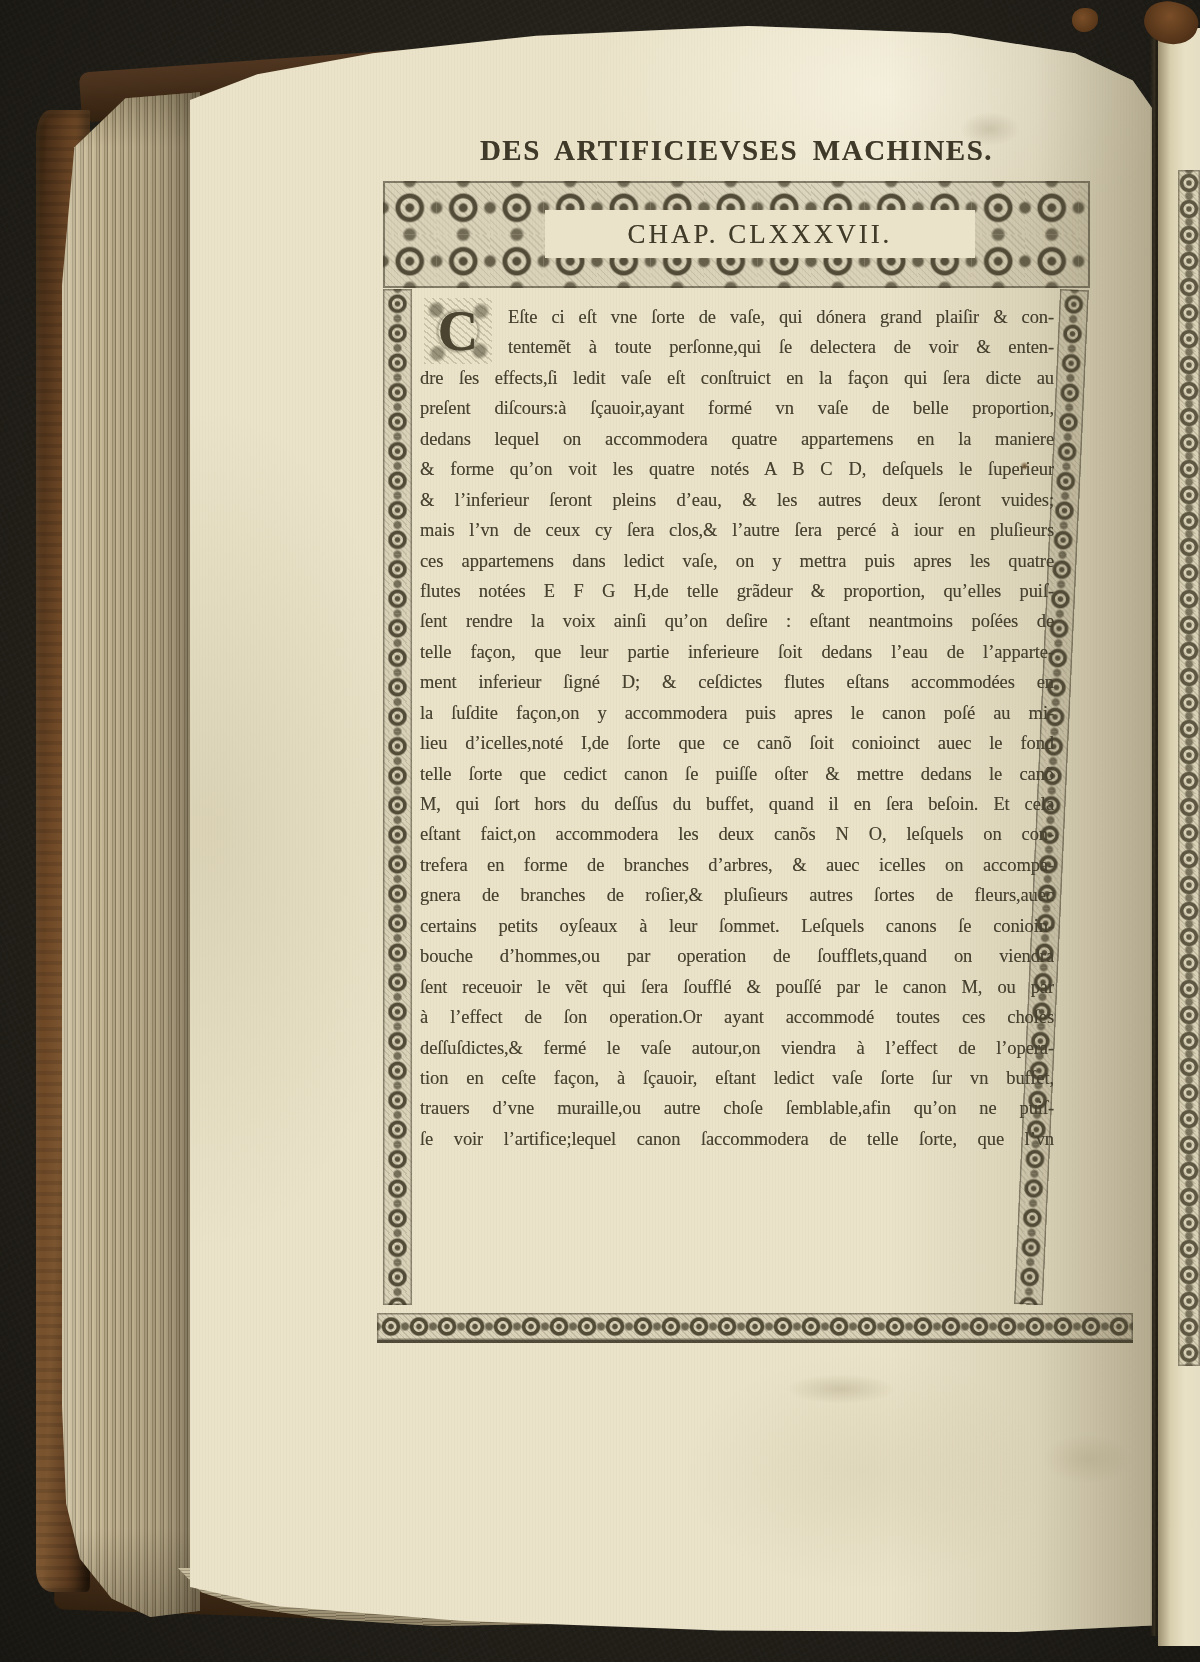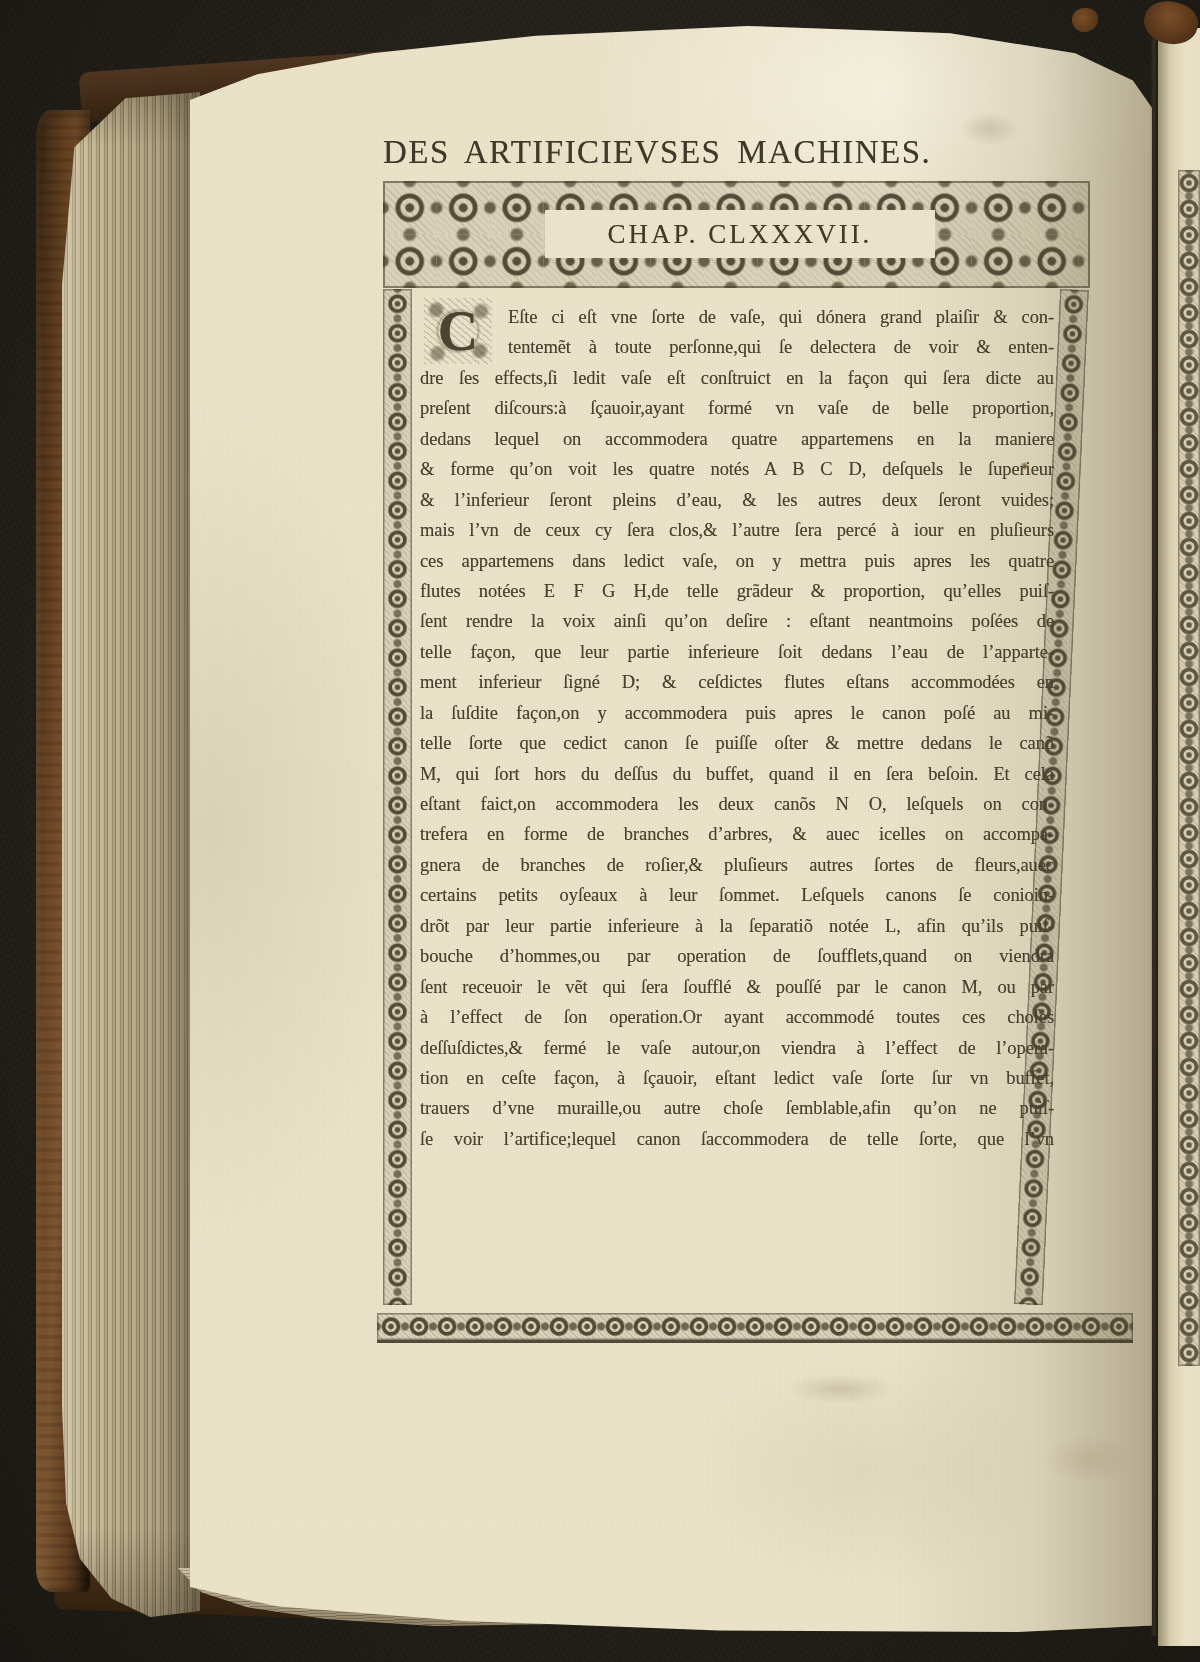--- a/index.html
+++ b/index.html
@@ -74,33 +74,33 @@
       repeating-linear-gradient(45deg, rgba(var(--o),.16) 0 1px, rgba(0,0,0,0) 1px 4px),
       radial-gradient(circle at 50% 50%, rgba(var(--o),0) 5px, rgba(var(--o),.95) 6px, rgba(var(--o),.95) 8.5px, rgba(var(--o),0) 10px),
       radial-gradient(circle at 50% 50%, rgba(var(--o),.9) 2.2px, rgba(var(--o),0) 3.4px),
       radial-gradient(circle at 0% 50%, rgba(var(--o),.75) 3px, rgba(var(--o),0) 5px),
       radial-gradient(circle at 100% 50%, rgba(var(--o),.75) 3px, rgba(var(--o),0) 5px);
     background-size:28px 27px;
     border-bottom:3px solid rgba(58,52,36,.85);
     box-shadow:inset 0 0 0 1.5px rgba(60,54,38,.5);}
 
   .headpiece{left:193px;top:155px;width:707px;height:107px;}
-  .title-box{left:162px;top:29px;width:390px;height:48px;background:var(--page,#eae3c9);
+  .title-box{left:162px;top:29px;width:430px;height:48px;background:var(--page,#eae3c9);
     display:flex;align-items:center;justify-content:center;}
   .chapter{font-size:27px;letter-spacing:3px;color:#413b2a;white-space:nowrap;
     text-shadow:0 0 .5px rgba(65,59,42,.6);}
   .strip-left{left:193px;top:263px;width:29px;height:1016px;}
   .strip-right{left:870px;top:263px;width:29px;height:1016px;transform-origin:0 0;transform:rotate(2.6deg);}
   .band-bottom{left:187px;top:1287px;width:756px;height:27px;}
   .sliver-strip{left:20px;top:142px;width:22px;height:1196px;background-size:22px 26px;opacity:.92;}
 
   
-  .running-header{left:193px;top:108px;width:707px;
-    font-size:33px;letter-spacing:1.5px;word-spacing:6px;color:#3f392a;white-space:nowrap;
-    text-shadow:0 0 .5px rgba(63,57,42,.55);}
+  .running-header{left:193px;top:108px;width:707px;text-align:center;
+    font-size:29px;letter-spacing:1.5px;word-spacing:6px;color:#3f392a;white-space:nowrap;
+    text-shadow:0 0 .5px rgba(63,57,42,.55);font-weight:bold;}
   .dropcap{left:234px;top:272px;width:68px;height:66px;text-align:center;
     font-size:56px;line-height:66px;color:#4a4431;font-weight:bold;
     background-image:
       radial-gradient(circle at 18% 18%, rgba(75,68,48,.55) 5px, rgba(0,0,0,0) 9px),
       radial-gradient(circle at 84% 20%, rgba(75,68,48,.5) 5px, rgba(0,0,0,0) 9px),
       radial-gradient(circle at 20% 84%, rgba(75,68,48,.5) 5px, rgba(0,0,0,0) 9px),
       radial-gradient(circle at 82% 80%, rgba(75,68,48,.55) 5px, rgba(0,0,0,0) 9px),
       radial-gradient(circle at 50% 50%, rgba(0,0,0,0) 19px, rgba(75,68,48,.35) 20px, rgba(0,0,0,0) 23px),
       repeating-linear-gradient(40deg, rgba(75,68,48,.20) 0 1.5px, rgba(0,0,0,0) 1.5px 5px);
     text-shadow:0 0 1px rgba(74,68,49,.8);}
@@ -155,27 +155,27 @@
         <div class="tline">dedans lequel on accommodera quatre appartemens en la maniere</div>
         <div class="tline">&amp; forme qu’on voit les quatre notés A B C D, deſquels le ſuperieur</div>
         <div class="tline">&amp; l’inferieur ſeront pleins d’eau, &amp; les autres deux ſeront vuides;</div>
         <div class="tline">mais l’vn de ceux cy ſera clos,&amp; l’autre ſera percé à iour en pluſieurs</div>
         <div class="tline">ces appartemens dans ledict vaſe, on y mettra puis apres les quatre</div>
         <div class="tline">flutes notées E F G H,de telle grãdeur &amp; proportion, qu’elles puiſ-</div>
         <div class="tline">ſent rendre la voix ainſi qu’on deſire : eſtant neantmoins poſées de</div>
         <div class="tline">telle façon, que leur partie inferieure ſoit dedans l’eau de l’apparte-</div>
         <div class="tline">ment inferieur ſigné D; &amp; ceſdictes flutes eſtans accommodées en</div>
         <div class="tline">la ſuſdite façon,on y accommodera puis apres le canon poſé au mi-</div>
+        <div class="tline">lieu d’icelles,noté I,de ſorte que ce canõ ſoit conioinct auec le fond</div>
         <div class="tline">telle ſorte que cedict canon ſe puiſſe oſter &amp; mettre dedans le canõ</div>
         <div class="tline">M, qui ſort hors du deſſus du buffet, quand il en ſera beſoin. Et cela</div>
         <div class="tline">eſtant faict,on accommodera les deux canõs N O, leſquels on con-</div>
         <div class="tline">trefera en forme de branches d’arbres, &amp; auec icelles on accompa-</div>
         <div class="tline">gnera de branches de roſier,&amp; pluſieurs autres ſortes de fleurs,auec</div>
         <div class="tline">certains petits oyſeaux à leur ſommet. Leſquels canons ſe conioin-</div>
-        <div class="tline">drõt par leur partie inferieure à la ſeparatiõ notée L, afin qu’ils puiſ-</div>
         <div class="tline">bouche d’hommes,ou par operation de ſoufflets,quand on viendra</div>
         <div class="tline">ſent receuoir le vẽt qui ſera ſoufflé &amp; pouſſé par le canon M, ou par</div>
         <div class="tline">à l’effect de ſon operation.Or ayant accommodé toutes ces choſes</div>
         <div class="tline">deſſuſdictes,&amp; fermé le vaſe autour,on viendra à l’effect de l’opera-</div>
         <div class="tline">tion en ceſte façon, à ſçauoir, eſtant ledict vaſe ſorte ſur vn buffet,</div>
         <div class="tline">trauers d’vne muraille,ou autre choſe ſemblable,afin qu’on ne puiſ-</div>
         <div class="tline">ſe voir l’artifice;lequel canon ſaccommodera de telle ſorte, que l’vn</div>
       </div>
 
     <div class="abs blob speck1"></div>

